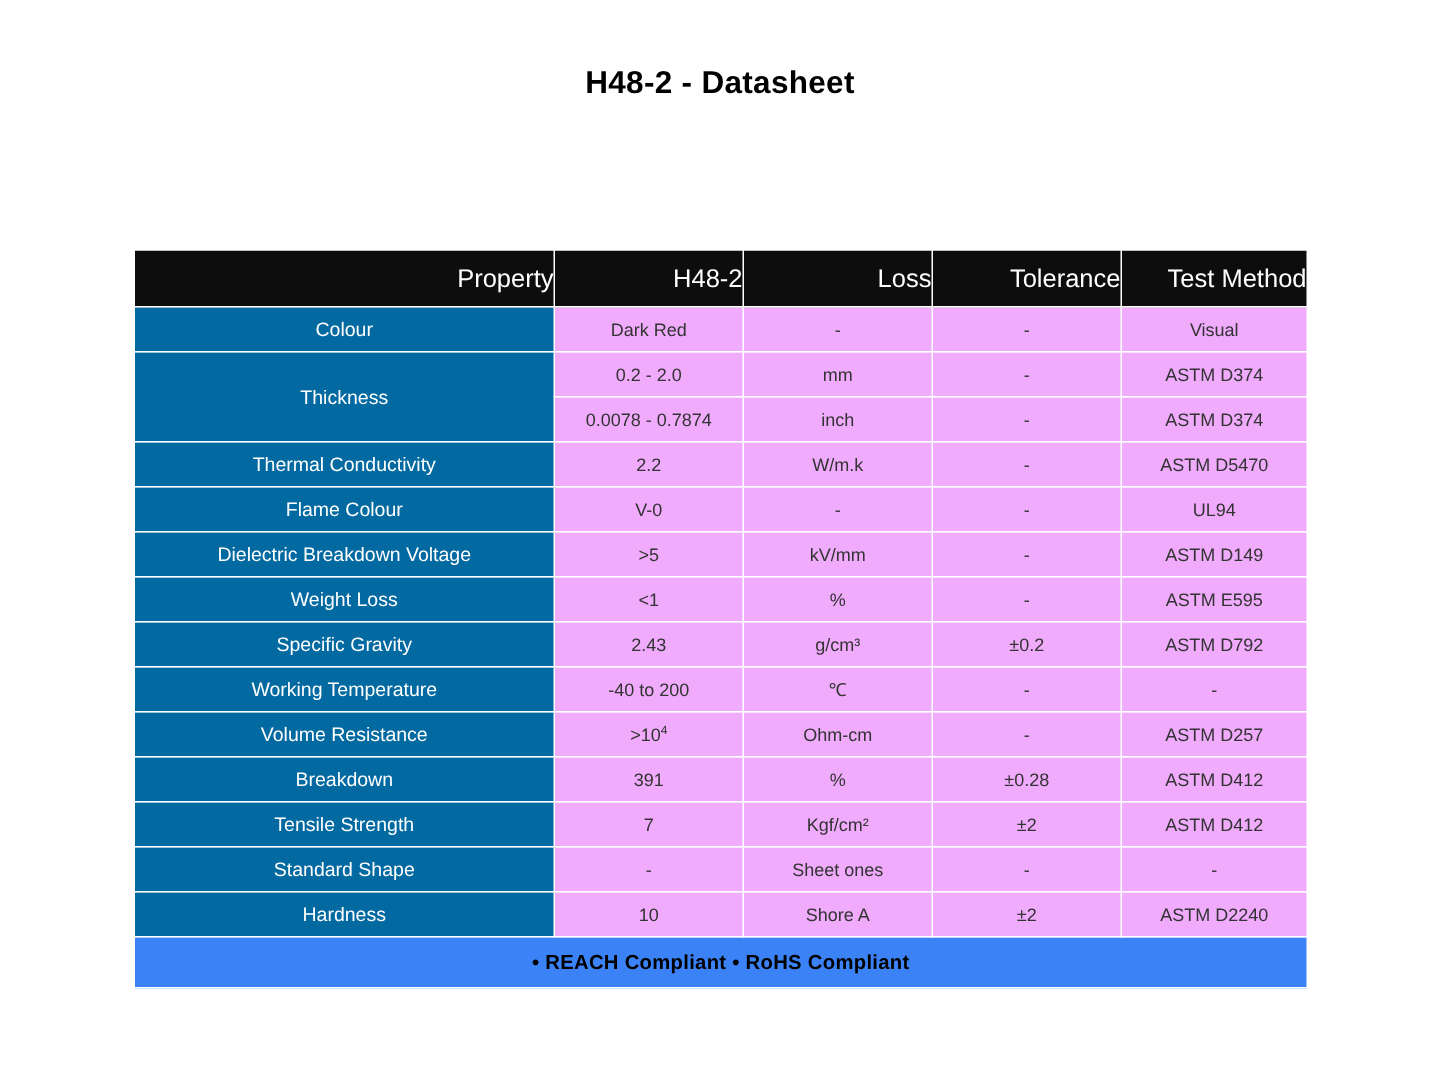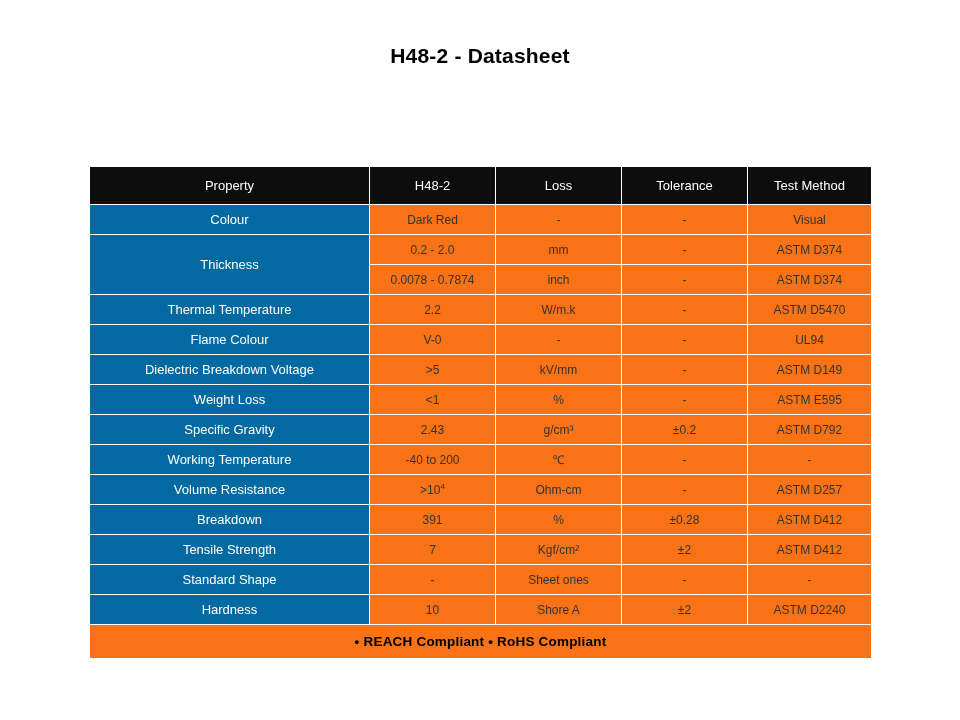--- a/index.html
+++ b/index.html
@@ -42,43 +42,43 @@
     table-layout: fixed;
   }
   table.datasheet td, table.datasheet th {
     border: 1px solid #ffffff;
     padding: 0;
   }
   .hdr {
     background: #0d0d0d;
     color: #ffffff;
     height: 37px;
-    font-size: 13px;
+    font-size: 17px;
     font-weight: normal;
-    text-align: center;
+    text-align: right;
     vertical-align: middle;
   }
   .prop {
     background: #0369a1;
     color: #ffffff;
     font-size: 13px;
     text-align: center;
     vertical-align: middle;
     height: 29px;
   }
   .val {
-    background: #f97316;
+    background: #f0abfc;
     color: #333333;
     font-size: 12px;
     text-align: center;
     vertical-align: middle;
     height: 29px;
   }
   .footer-row td {
-    background: #f97316;
+    background: #3b82f6;
     color: #000000;
     font-size: 13.5px;
     font-weight: bold;
     text-align: center;
     vertical-align: middle;
     height: 33px;
     letter-spacing: 0.2px;
   }
   sup {
     font-size: 8px;
@@ -130,21 +130,21 @@
           <td class="val">-</td>
           <td class="val">ASTM D374</td>
         </tr>
         <tr>
           <td class="val">0.0078 - 0.7874</td>
           <td class="val">inch</td>
           <td class="val">-</td>
           <td class="val">ASTM D374</td>
         </tr>
         <tr>
-          <td class="prop">Thermal Temperature</td>
+          <td class="prop">Thermal Conductivity</td>
           <td class="val">2.2</td>
           <td class="val">W/m.k</td>
           <td class="val">-</td>
           <td class="val">ASTM D5470</td>
         </tr>
         <tr>
           <td class="prop">Flame Colour</td>
           <td class="val">V-0</td>
           <td class="val">-</td>
           <td class="val">-</td>

